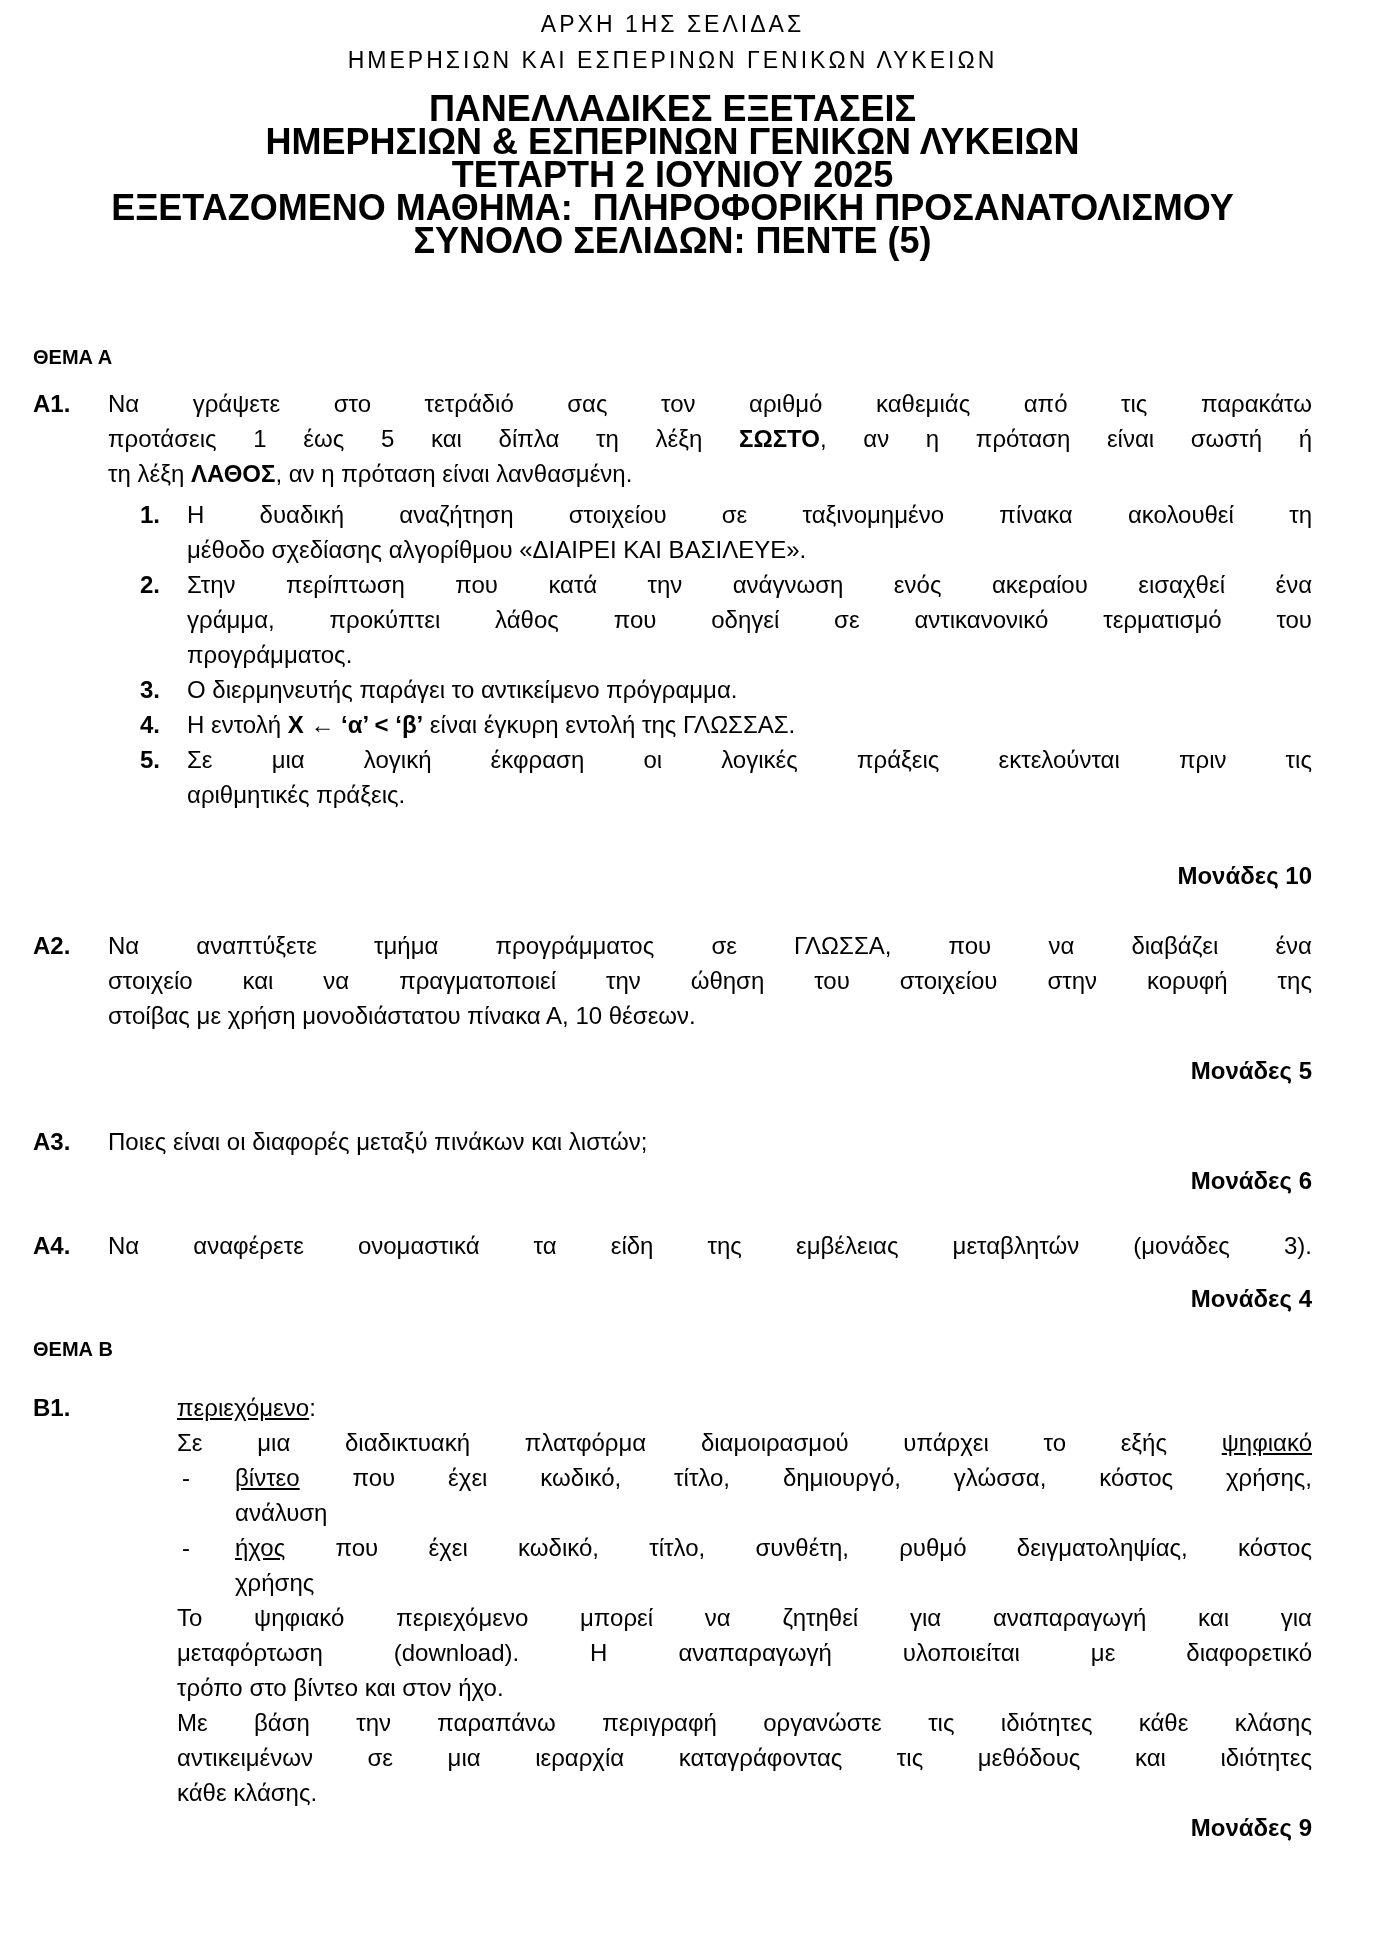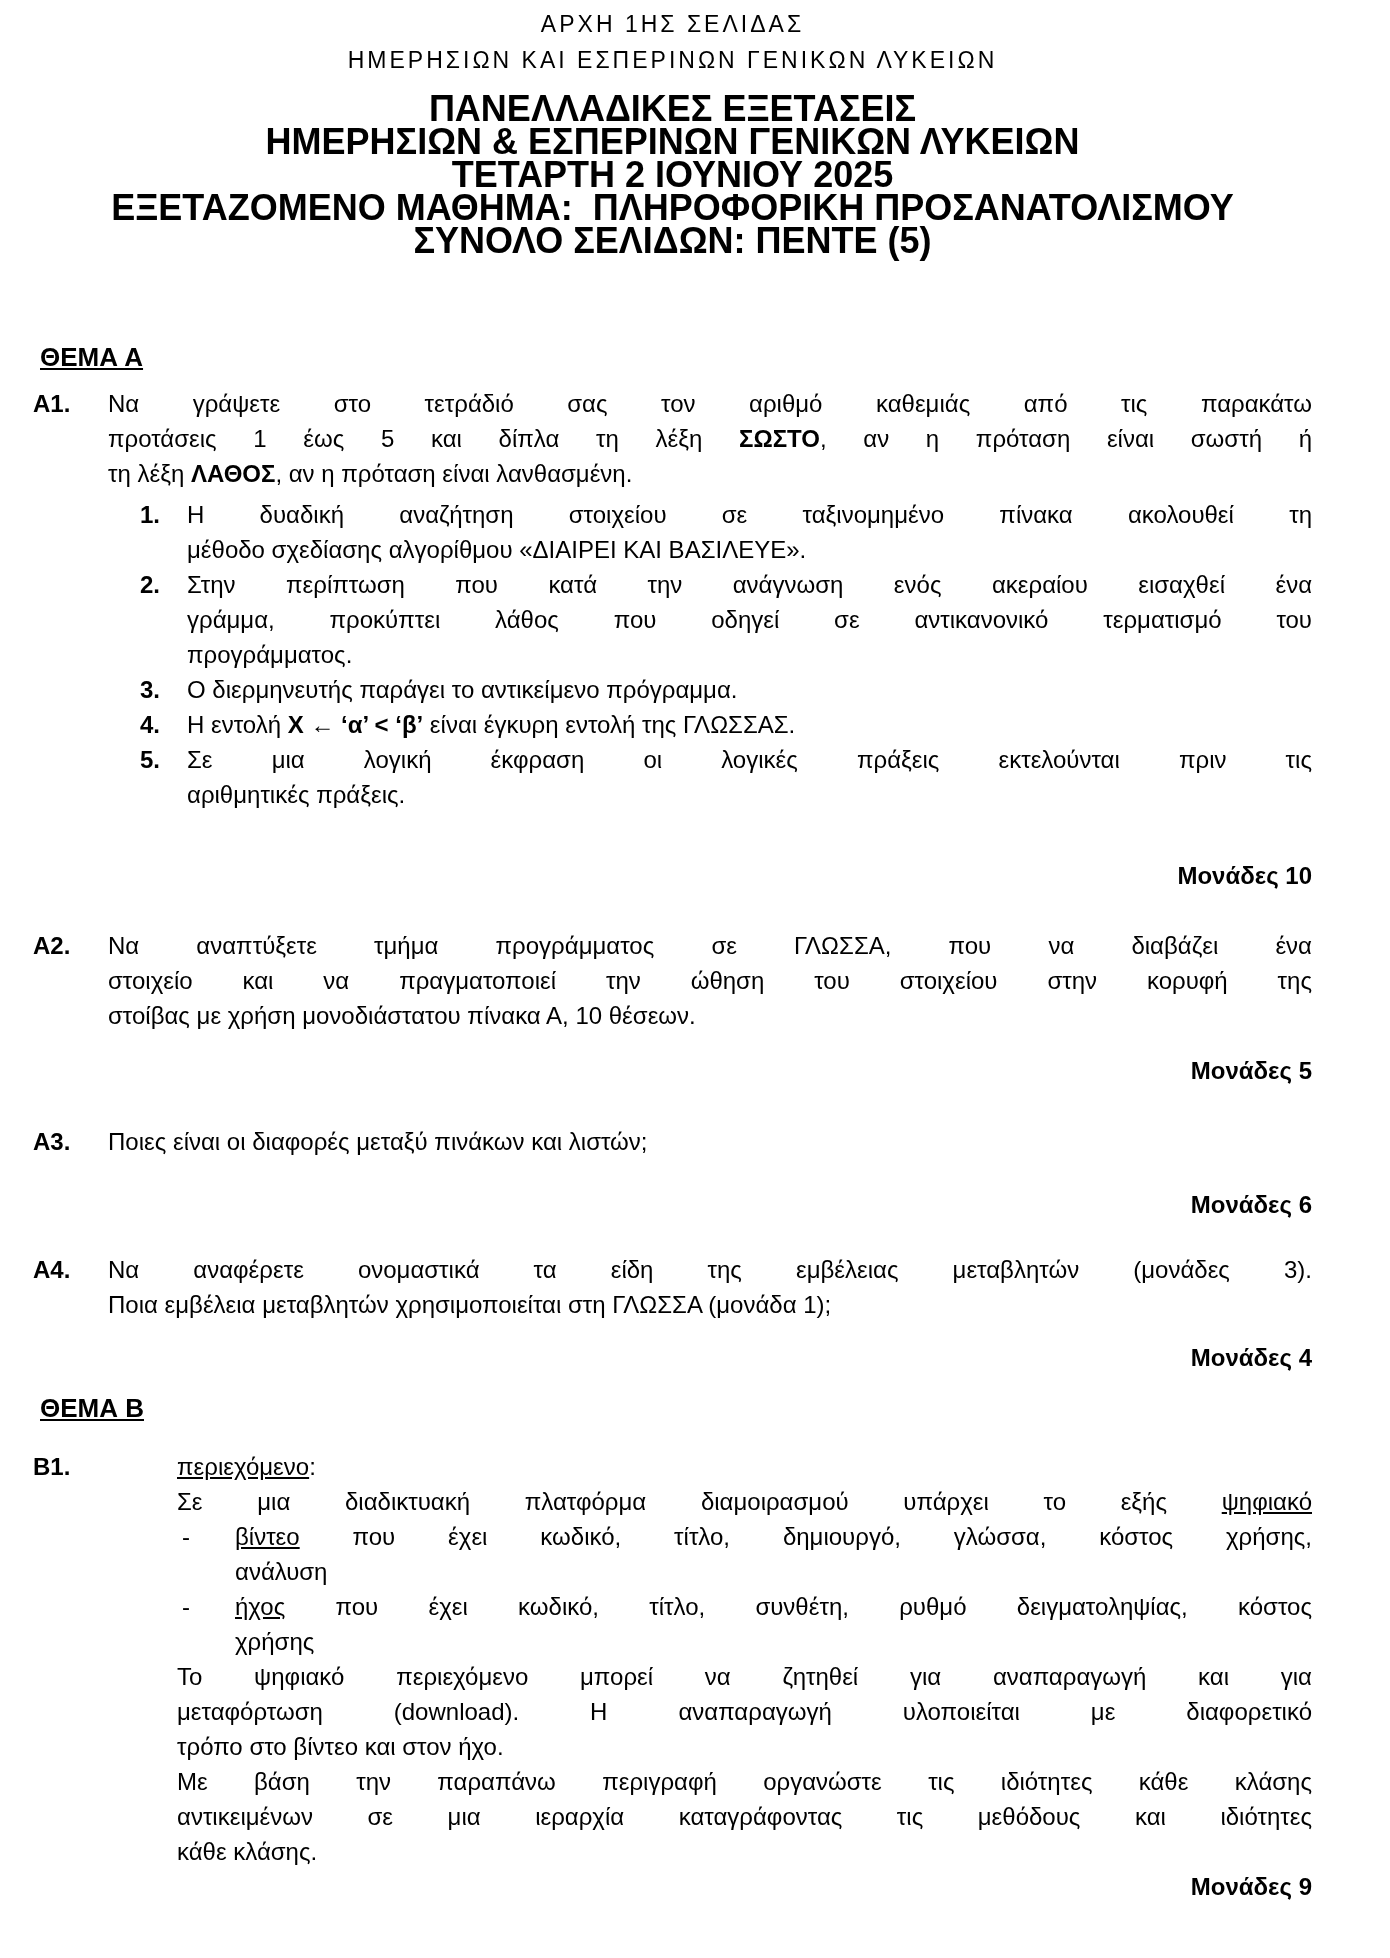--- a/index.html
+++ b/index.html
@@ -25,26 +25,25 @@
   }
   .title-block { margin-top: 14px; }
   .t-line {
     text-align: center;
     font-weight: bold;
     font-size: 36px;
     line-height: 33px;
     white-space: nowrap;
   }
   .theme-heading {
-    margin: 7px;
+    margin: 0;
     margin-top: 83px;
-    font-size: 26px;
+    font-size: 20px;
     font-weight: bold;
     line-height: 34px;
-    text-decoration: underline;
   }
   .theme-heading.b { margin-top: 16px; }
   .qrow { display: flex; }
   .qrow.a1 { margin-top: 12px; }
   .qrow.a2 { margin-top: 35px; }
   .qrow.a3 { margin-top: 36px; }
   .qrow.a4 { margin-top: 30px; }
   .qrow.b1 { margin-top: 24px; gap: 32px; }
   .qlabel { flex: 0 0 75px; font-weight: bold; }
   .qlabel.wide { flex: 0 0 112px; }
@@ -60,21 +59,21 @@
   .tline.just { text-align: justify; text-align-last: justify; }
   .b { font-weight: bold; }
   .u { text-decoration: underline; }
   .marks {
     text-align: right;
     font-weight: bold;
     line-height: 35px;
   }
   .marks.m10 { margin-top: 46px; }
   .marks.m5  { margin-top: 20px; }
-  .marks.m6  { margin-top: 28px; }
+  .marks.m6  { margin-top: 4px; }
   .marks.m4  { margin-top: 18px; }
   .marks.m9  { margin-top: 0px; }
   .footer {
     position: absolute;
     left: 0;
     right: 0;
     top: 1992px;
     text-align: center;
     font-size: 26px;
     letter-spacing: 2px;
@@ -165,21 +164,20 @@
     <div class="qbody">
         <div class="tline"><span>Ποιες είναι οι διαφορές μεταξύ πινάκων και λιστών;</span></div>
       </div>
   </div>
   <div class="marks m6">Μονάδες 6</div>
 
   <div class="qrow a4">
     <div class="qlabel">Α4.</div>
     <div class="qbody">
         <div class="tline just"><span>Να αναφέρετε ονομαστικά τα είδη της εμβέλειας μεταβλητών (μονάδες 3).</span></div>
-        <div class="tline"><span>Ποια εμβέλεια μεταβλητών χρησιμοποιείται στη ΓΛΩΣΣΑ (μονάδα 1);</span></div>
       </div>
   </div>
   <div class="marks m4">Μονάδες 4</div>
 
   <h2 class="theme-heading b">ΘΕΜΑ Β</h2>
 
   <div class="qrow b1">
     <div class="qlabel wide">Β1.</div>
     <div class="qbody">
       <div>

